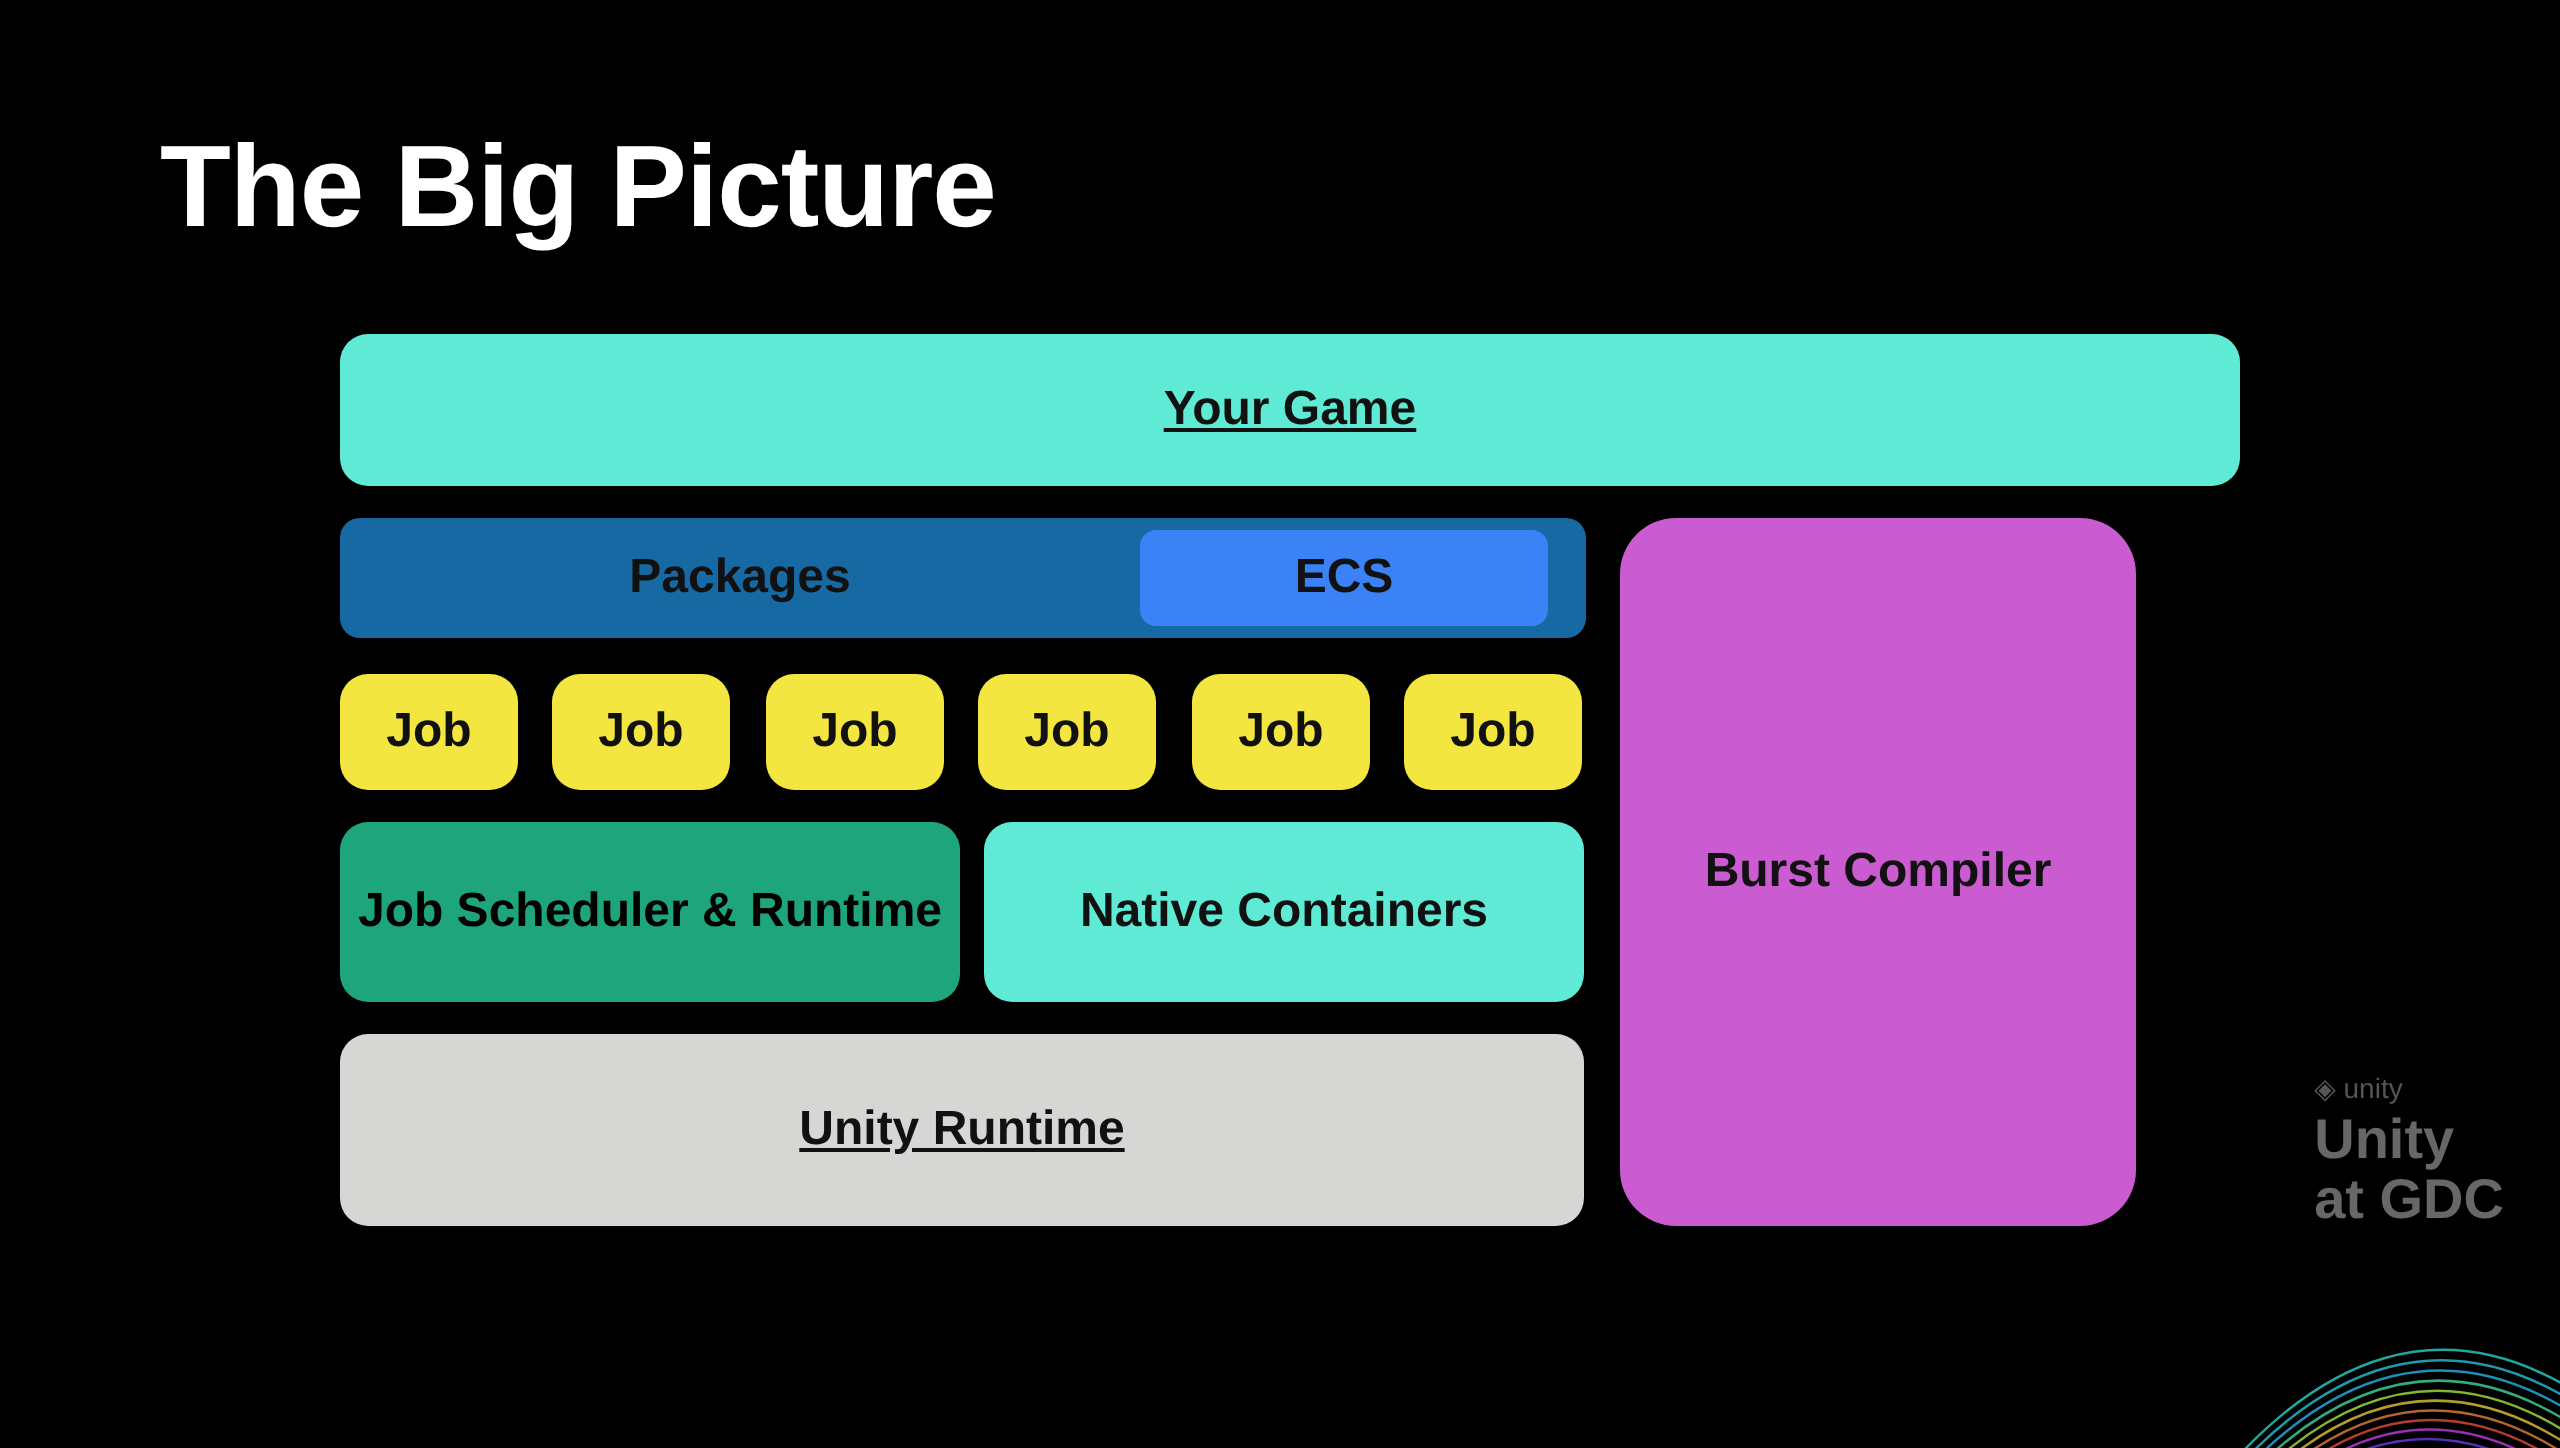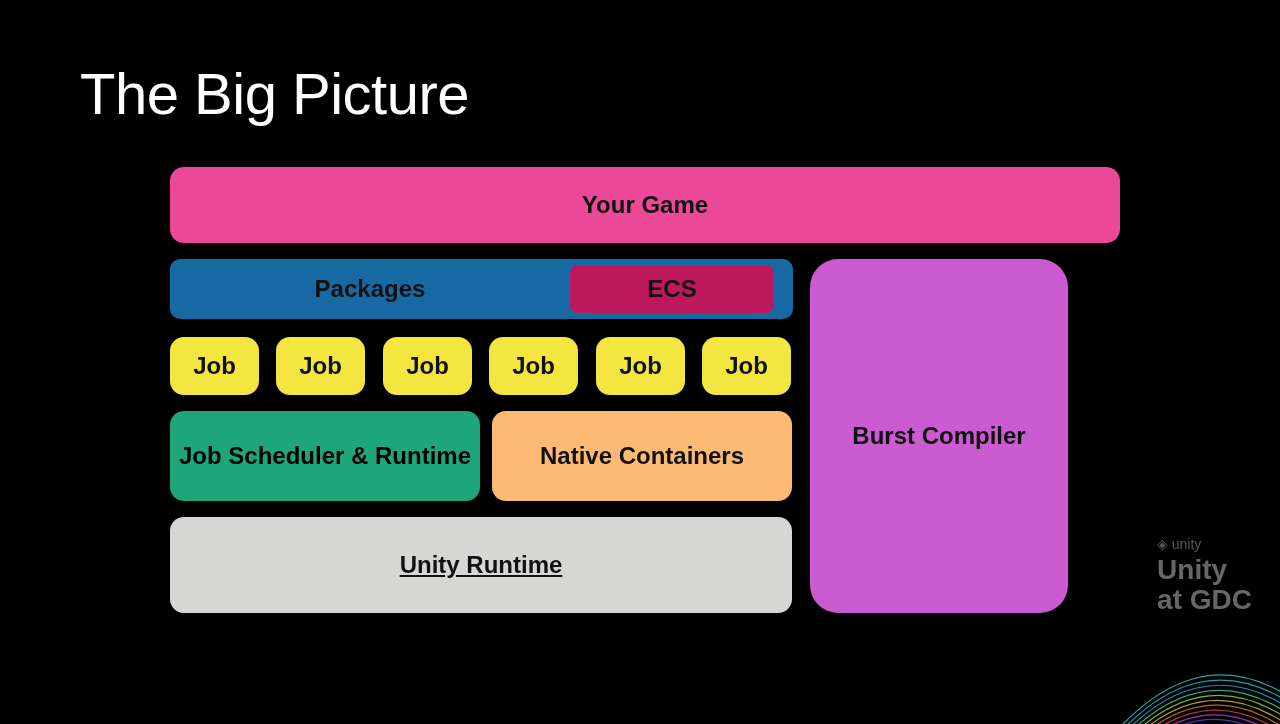--- a/index.html
+++ b/index.html
@@ -13,57 +13,58 @@
   }
   .slide {
     width: 100%;
     height: 100%;
     padding: 60px 80px 40px 80px;
     position: relative;
   }
   .title {
     color: #fff;
     font-size: 58px;
-    font-weight: 400;
+    font-weight: 700;
     margin-bottom: 40px;
     letter-spacing: -0.5px;
   }
   .diagram {
     position: relative;
     width: 950px;
     margin-left: 90px;
   }
   .box {
     border-radius: 14px;
     display: flex;
     align-items: center;
     justify-content: center;
     font-size: 24px;
     font-weight: 600;
     color: #111;
     position: absolute;
   }
   .your-game {
     left: 0; top: 0; width: 950px; height: 76px;
-    background: #ec4899;
+    background: #5eead4;
+    text-decoration: underline;
   }
   .packages {
     left: 0; top: 92px; width: 623px; height: 60px;
     background: #1769a3;
     border-radius: 10px;
     padding-right: 17px;
     justify-content: flex-start;
   }
   .packages-label {
     flex: 1;
     text-align: center;
   }
   .ecs {
     width: 204px; height: 48px;
-    background: #be185d;
+    background: #3b82f6;
     border-radius: 8px;
     font-size: 24px;
     display: flex;
     align-items: center;
     justify-content: center;
     margin-right: 2px;
   }
   .job {
     width: 89px; height: 58px;
     background: #f4e641;
@@ -76,21 +77,21 @@
   .j3 { left: 319px; }
   .j4 { left: 426px; }
   .j5 { left: 532px; }
   .scheduler {
     left: 0; top: 244px; width: 310px; height: 90px;
     background: #1fa57b;
     color: #000000;
   }
   .native {
     left: 322px; top: 244px; width: 300px; height: 90px;
-    background: #fdba74;
+    background: #5eead4;
   }
   .runtime {
     left: 0; top: 350px; width: 622px; height: 96px;
     background: #d6d7d4;
     text-decoration: underline;
   }
   .burst {
     left: 640px; top: 92px; width: 258px; height: 354px;
     background: #cb5bd0;
     border-radius: 28px;

